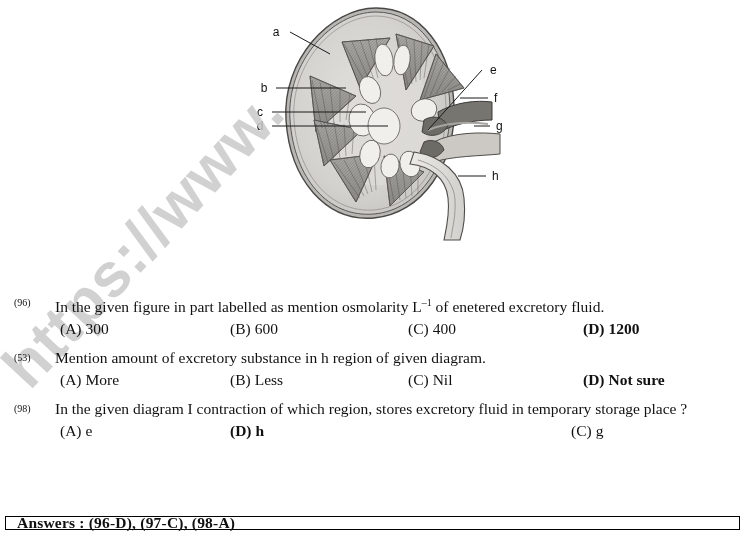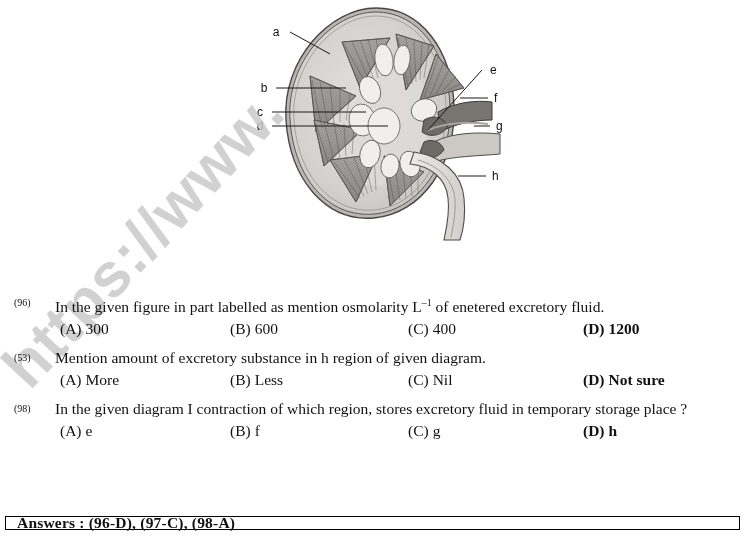--- a/index.html
+++ b/index.html
@@ -301,23 +301,22 @@
     </div>
   </div>
 
   <div class="q-row">
     <div class="q-line">
       <div class="q-num">(98)</div>
       <div class="q-text">In the given diagram I contraction of which region, stores excretory fluid in temporary storage place ?</div>
     </div>
     <div class="opts">
       <div class="opt opt-a"><span class="lab">(A)</span><span>e</span></div>
-      <div class="opt opt-b"><span class="lab">(B)</span><span>f</span></div>
+      <div class="opt opt-d"><span class="lab">(D)</span><span>h</span></div>
       <div class="opt opt-c"><span class="lab">(C)</span><span>g</span></div>
-      <div class="opt opt-d"><span class="lab">(D)</span><span>h</span></div>
     </div>
   </div>
 
 </div>
 
 <div id="answer-box">
   <span>Answers :  (96-D), (97-C), (98-A)</span>
 </div>
 
 </body></html>

